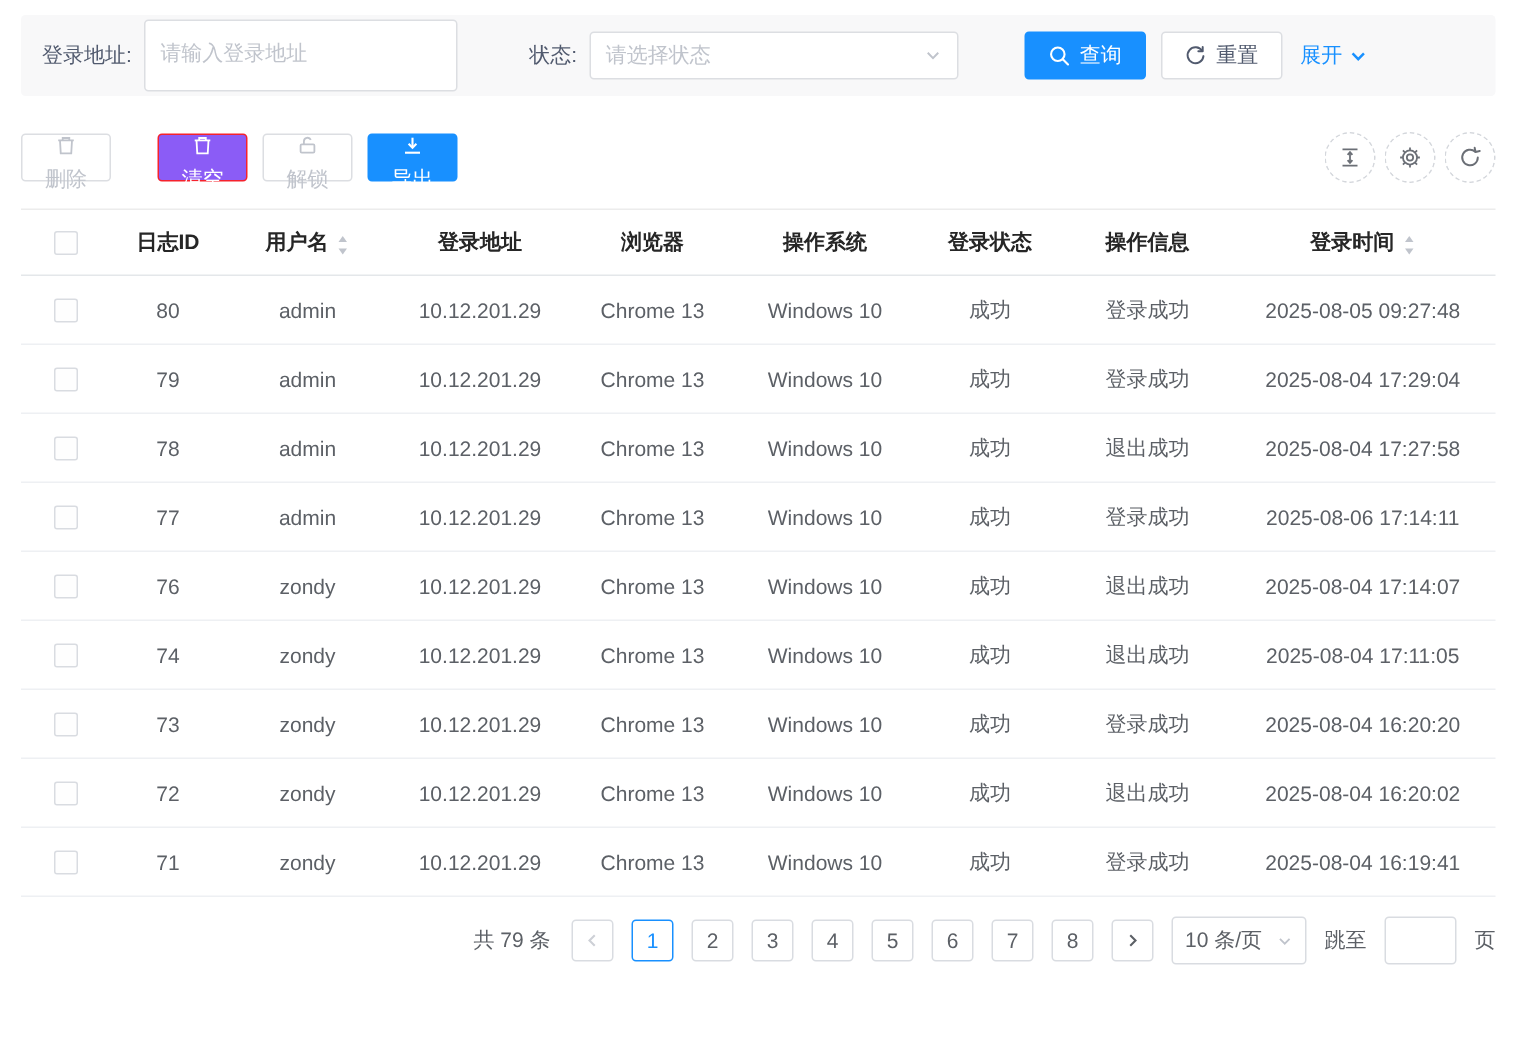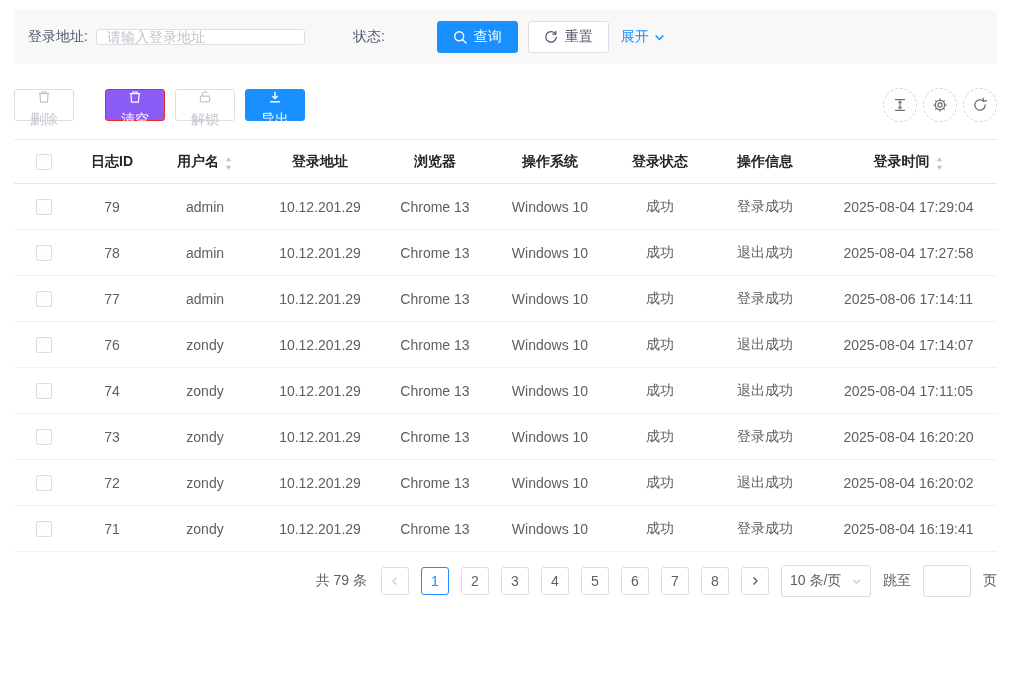--- a/index.html
+++ b/index.html
@@ -10,23 +10,23 @@
   }
   
   .search-panel {
     margin:10px 14px 0; height:54px; background:#f8f8f9; border-radius:3px;
     display:flex; align-items:center; padding:0 14px;
   }
   .field-label { color:#515a6e; white-space:nowrap; }
   .addr-label { margin-right:8px; }
   .status-label { margin-left:48px; margin-right:8px; }
   .text-input {
-    width:209px; height:16px; border:1px solid #dcdee2; border-radius:3px;
+    width:209px; height:48px; border:1px solid #dcdee2; border-radius:3px;
     background:#fff; padding:0 10px; font-size:14px; color:#515a6e;
-    font-family:Liberation Sans, sans-serif; outline:none;
+    font-family:Liberation Serif, serif; outline:none;
   }
   .text-input::placeholder { color:#c0c4cc; }
   .select-box {
     width:246px; height:32px; border:1px solid #dcdee2; border-radius:3px;
     background:#fff; display:flex; align-items:center; justify-content:space-between;
     padding:0 10px; cursor:pointer;
   }
   .select-placeholder { color:#c0c4cc; }
   .chev { color:#c0c4cc; display:inline-flex; }
   .btn {
@@ -94,20 +94,28 @@
   }
   svg { display:block; }
 </style>
 </head>
 <body>
 
 <div class="search-panel">
   <span class="field-label addr-label">登录地址:</span>
   <input class="text-input" type="text" placeholder="请输入登录地址" style="">
   <span class="field-label status-label">状态:</span>
+  <div class="select-box">
+    <span class="select-placeholder">请选择状态</span>
+    <span class="chev">
+      <svg width="12" height="12" viewBox="0 0 12 12" fill="none" stroke="currentColor" stroke-width="1.3">
+          <path d="M2.5 4.2L6 7.8l3.5-3.6"></path>
+        </svg>
+    </span>
+  </div>
   <button class="btn btn-primary search-btn">
     <span>
       <svg width="14" height="14" viewBox="0 0 14 14">
           <circle cx="6.2" cy="6.2" r="4.5" fill="none" stroke="currentColor" stroke-width="1.4"></circle>
           <path d="M9.7 9.7L13 13" stroke="currentColor" stroke-width="1.4" stroke-linecap="round"></path>
         </svg>
     </span>
     <span>查询</span>
   </button>
   <button class="btn reset-btn">
@@ -246,20 +254,31 @@
             <span class="sort-icon">
               <svg width="9" height="15" viewBox="0 0 10 17">
                 <path d="M5 1.5L8.2 6H1.8z" fill="#c0c4cc"></path>
                 <path d="M5 15.5L1.8 11h6.4z" fill="#c0c4cc"></path>
               </svg>
             </span>
           </span></th>
     </tr>
   </thead>
   <tbody>
+  <tr>
+    <td><span class="checkbox"></span></td>
+    <td>80</td>
+    <td>admin</td>
+    <td>10.12.201.29</td>
+    <td>Chrome 13</td>
+    <td>Windows 10</td>
+    <td>成功</td>
+    <td>登录成功</td>
+    <td>2025-08-05 09:27:48</td>
+  </tr>
 
   <tr>
     <td><span class="checkbox"></span></td>
     <td>79</td>
     <td>admin</td>
     <td>10.12.201.29</td>
     <td>Chrome 13</td>
     <td>Windows 10</td>
     <td>成功</td>
     <td>登录成功</td>

